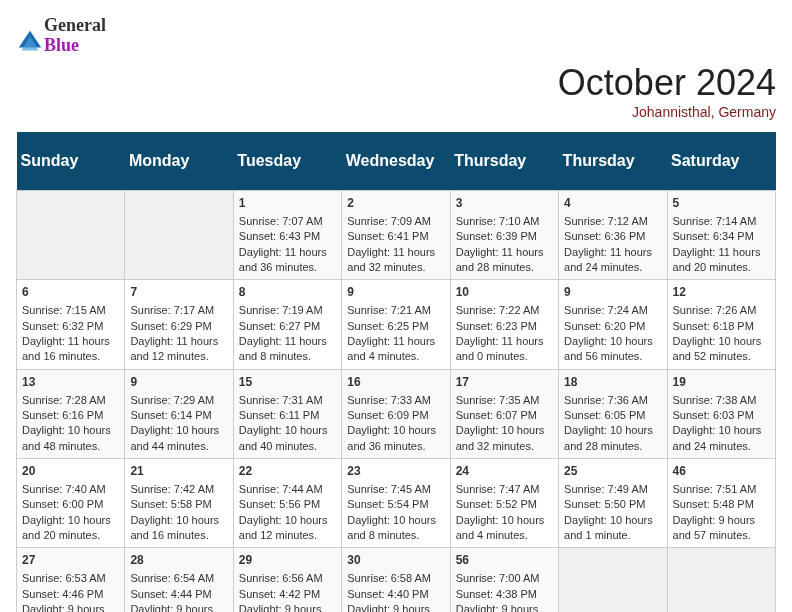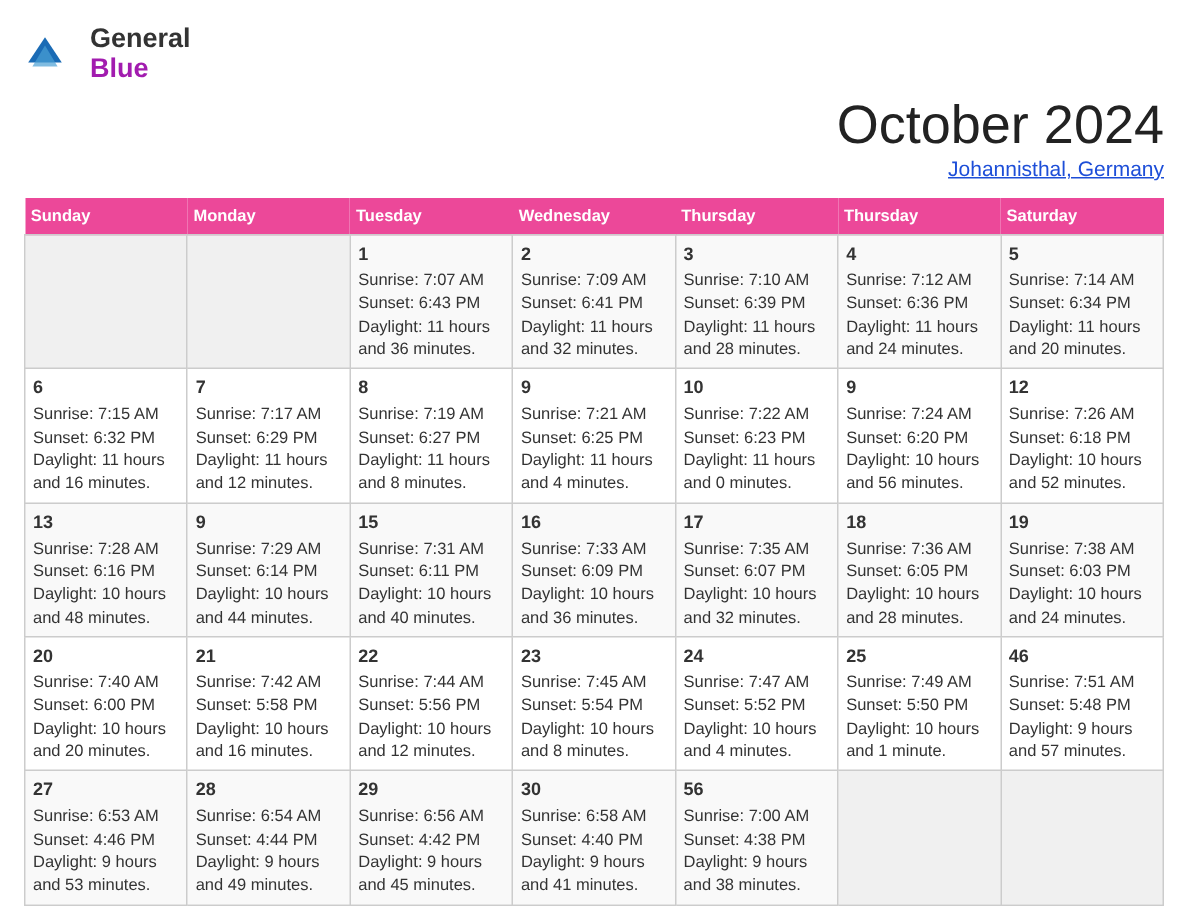--- a/index.html
+++ b/index.html
@@ -11,22 +11,23 @@
       padding: 16px;
     }
     .header {
       display: flex;
       justify-content: space-between;
       align-items: flex-start;
       margin-bottom: 12px;
     }
     .logo {
       display: flex;
-      align-items: center;
-      gap: 16px;
+      align-items: flex-end;
+      gap: 0;
+      font-family: Liberation Serif, serif;
     }
     .logo-text {
       font-size: 18px;
       font-weight: bold;
       line-height: 1.1;
     }
     .logo-general { color: #333; }
     .logo-blue { color: #a21caf; }
     .logo-icon {
       width: 28px;
@@ -36,34 +37,33 @@
       text-align: right;
       margin-top: 46px;
     }
     .month-title {
       font-size: 36px;
       font-weight: normal;
       color: #222;
     }
     .subtitle {
       font-size: 14px;
-      color: #1d4ed8;
-      text-decoration: underline;
+      color: #7f1d1d;
     }
     table {
       width: 100%;
       border-collapse: collapse;
       font-size: 11px;
     }
     thead tr th {
-      background: #ec4899;
+      background: #0c4a6e;
       color: #fff;
-      padding: 6px 4px;
+      padding: 20px 4px;
       text-align: left;
-      font-size: 11px;
+      font-size: 16px;
       font-weight: bold;
     }
     tbody tr td {
       border: 1px solid #ccc;
       vertical-align: top;
       padding: 4px 5px;
       min-height: 80px;
       width: 108px;
       color: #333;
       line-height: 1.4;

